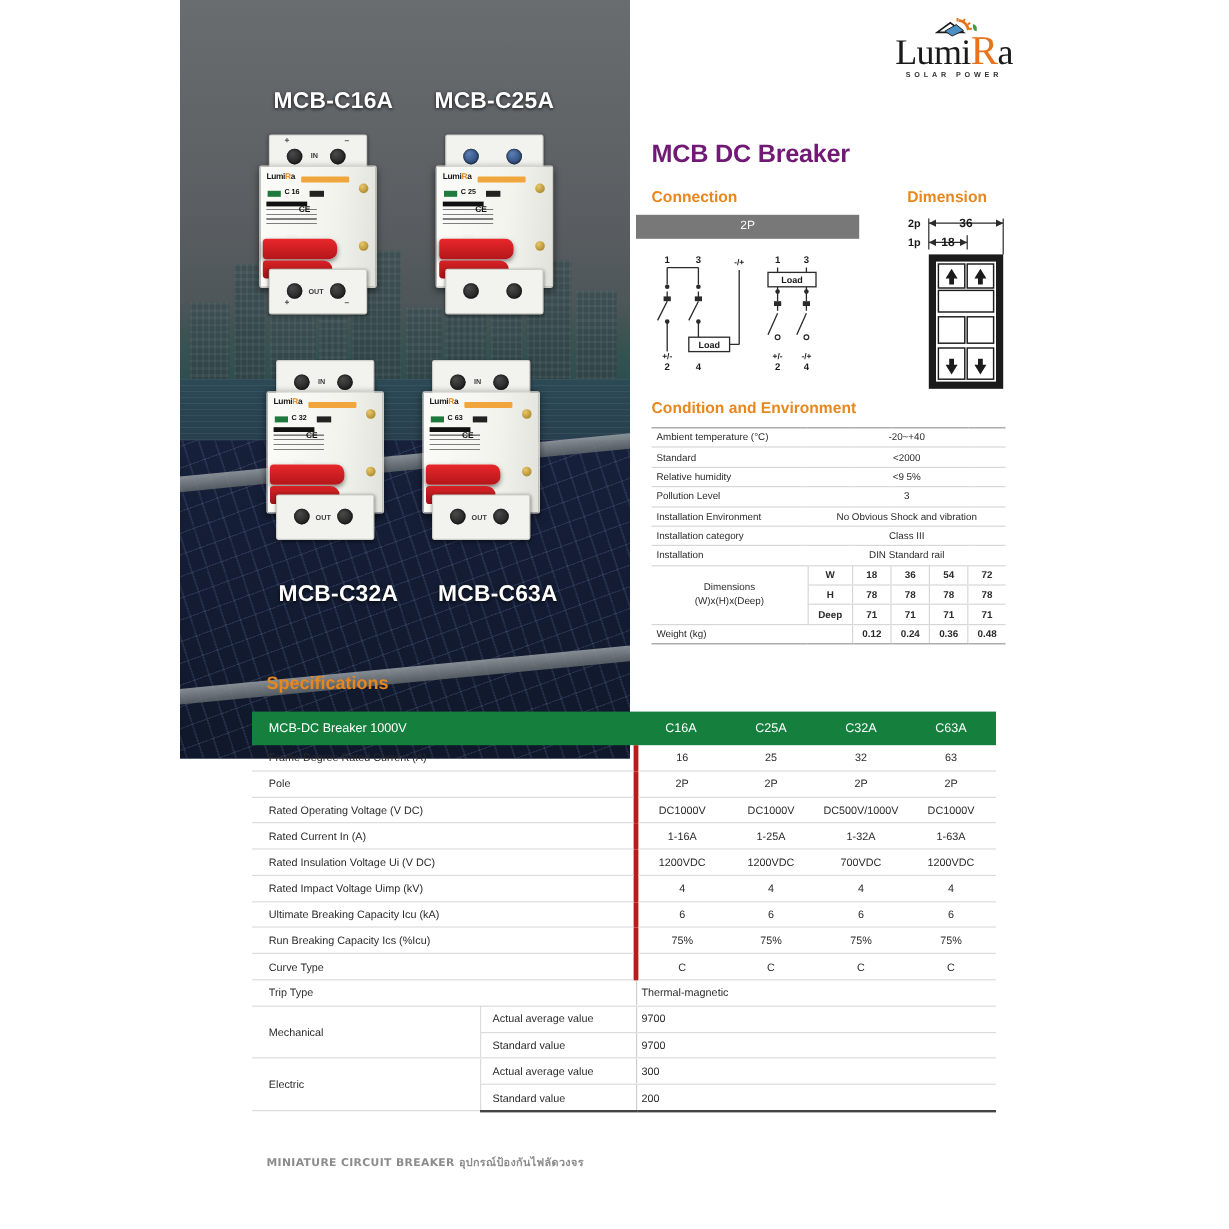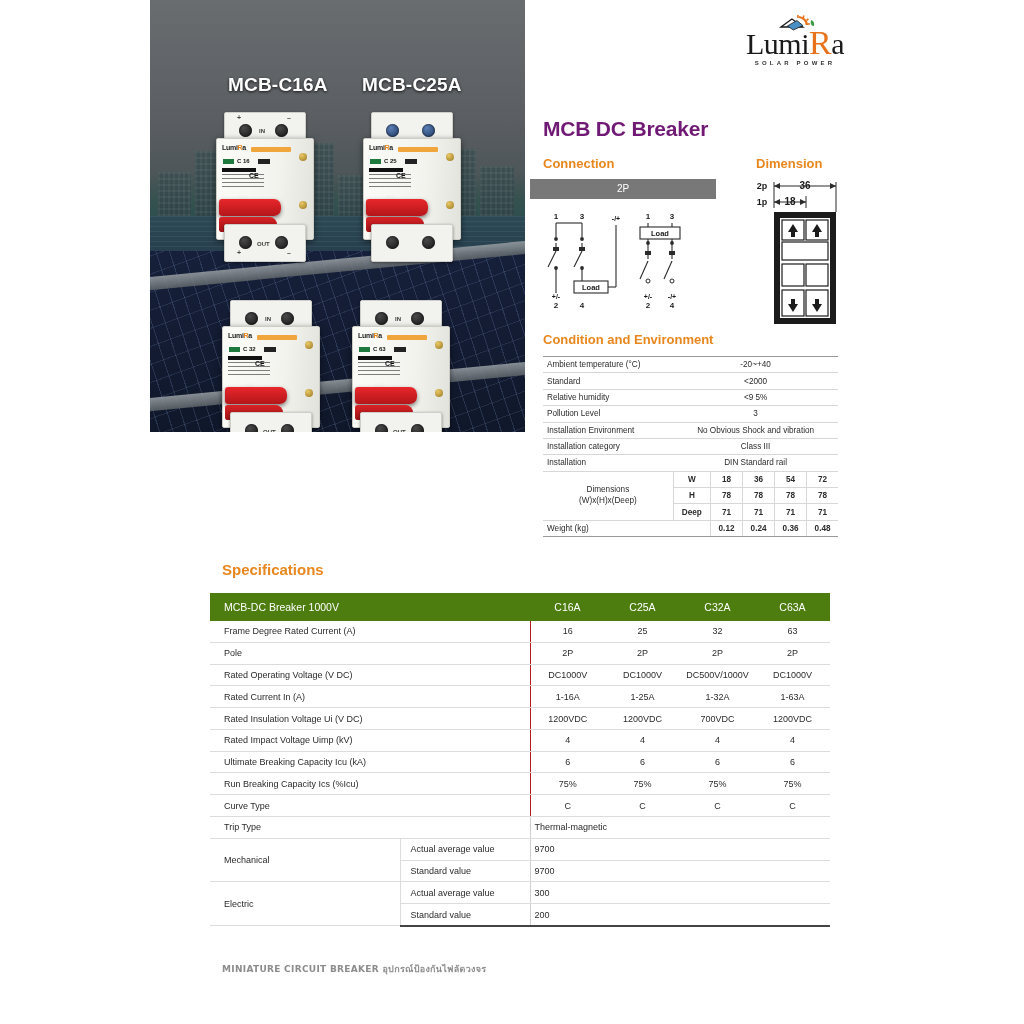--- a/index.html
+++ b/index.html
@@ -5,21 +5,21 @@
   html,body{margin:0;padding:0;}
   body{
     width:1024px;height:1024px;background:#ffffff;
     font-family:"Liberation Sans","DejaVu Sans",sans-serif;
     color:#231f20;overflow:hidden;position:relative;
   }
   .page{position:relative;width:1024px;height:1024px;}
 
   
   .photo{
-    position:absolute;left:150px;top:0;width:375px;height:432px;
+    position:absolute;left:150px;top:0;width:375px;height:632px;
     overflow:hidden;
     background:linear-gradient(180deg,#56595c 0%,#53565a 28%,#4b5457 40%,#33524f 47%,#2a4a50 53%,#23303f 60%,#1b2335 66%,#151c2e 74%,#121a2b 100%);
   }
   .sky-haze{position:absolute;left:0;top:0;width:100%;height:44%;
     background:linear-gradient(180deg,rgba(120,125,128,.55),rgba(90,95,100,0));}
   .city{position:absolute;left:0;top:30%;width:100%;height:22%;}
   .bld{position:absolute;bottom:0;background:linear-gradient(180deg,#3d4f52,#2d4146);opacity:.9;}
   .bld:after{content:"";position:absolute;inset:0;
     background:repeating-linear-gradient(180deg,rgba(255,255,255,.05) 0 2px,transparent 2px 6px),
                repeating-linear-gradient(90deg,rgba(255,255,255,.05) 0 2px,transparent 2px 5px);}
@@ -120,29 +120,29 @@
   .cond-tbl tr:first-child td{border-top:1px solid #9a9a9a;}
   .cond-tbl .lbl{text-align:left;}
   .cond-tbl .val{text-align:center;}
   .cond-tbl .dimlbl{text-align:center;vertical-align:middle;line-height:1.25;}
   .cond-tbl .sub{text-align:center;font-weight:bold;border-left:1px solid #d7d7d7;}
   .cond-tbl .num{text-align:center;font-weight:bold;border-left:1px solid #d7d7d7;}
   .cond-tbl .lastrow td{border-bottom:1px solid #9a9a9a;}
 
   .spec-tbl{position:absolute;left:210px;top:593px;width:620px;font-size:9px;}
   .spec-tbl th,.spec-tbl td{padding:5.4px 4px;border-bottom:1px solid #dcdcdc;color:#2b2b2b;}
-  .spec-tbl thead th{background:#4d7c0f;color:#fff;font-weight:normal;font-size:10.5px;
+  .spec-tbl thead th{background:#15803d;color:#fff;font-weight:normal;font-size:10.5px;
     border-bottom:none;padding:8px 15px;}
   .spec-tbl thead th.name{text-align:left;padding-left:14px;}
   .spec-tbl thead th.mdl{text-align:center;}
   .spec-tbl td.rowlbl{text-align:left;padding-left:14px;}
   .spec-tbl td.sublbl{text-align:left;padding-left:10px;border-left:1px solid #dcdcdc;}
   .spec-tbl td.grp{text-align:left;padding-left:14px;vertical-align:middle;}
   .spec-tbl td.v{text-align:center;}
-  .spec-tbl td.v.first{border-left:1px solid #b91c1c;}
+  .spec-tbl td.v.first{border-left:4px solid #b91c1c;}
   .spec-tbl td.span{text-align:left;border-left:1px solid #cfcfcf;}
   .spec-tbl tr.last td{border-bottom:2px solid #444;}
 
   .footer{position:absolute;left:222px;top:962px;font-size:9px;font-weight:bold;
     color:#8c8c8c;letter-spacing:.3px;font-family:"DejaVu Sans",sans-serif;}
 </style>
 </head>
 <body>
 
 <div class="page">

